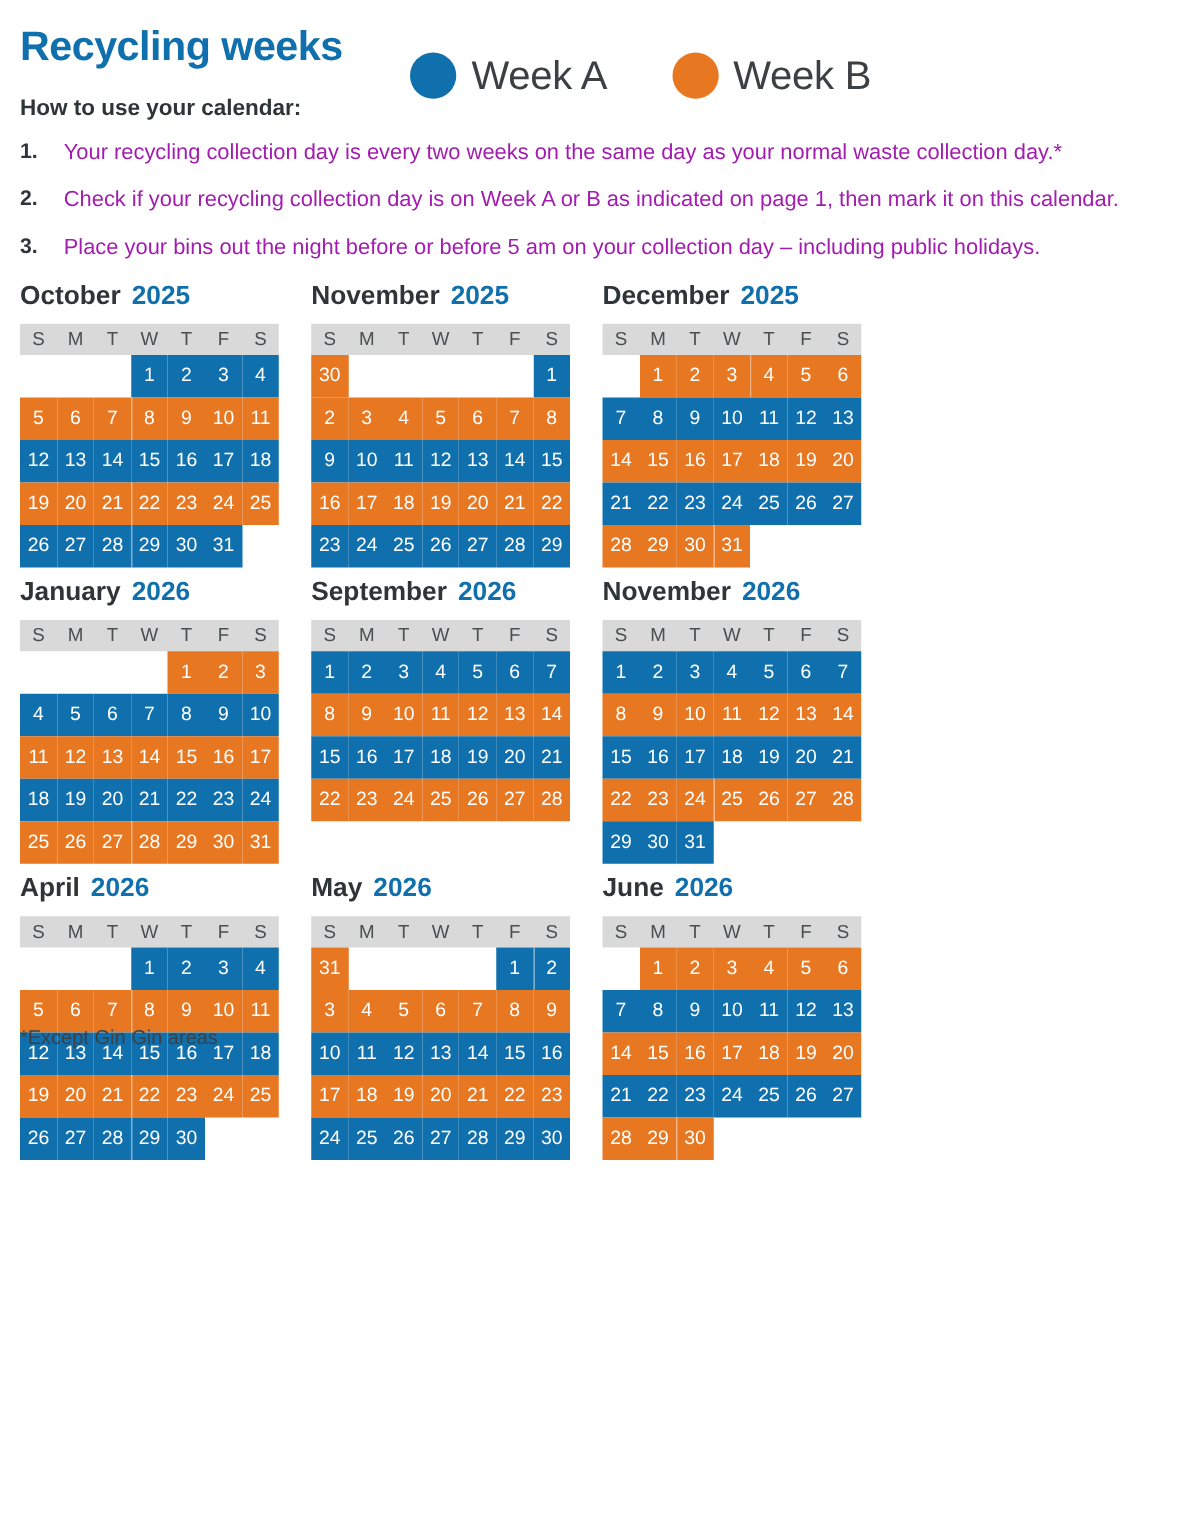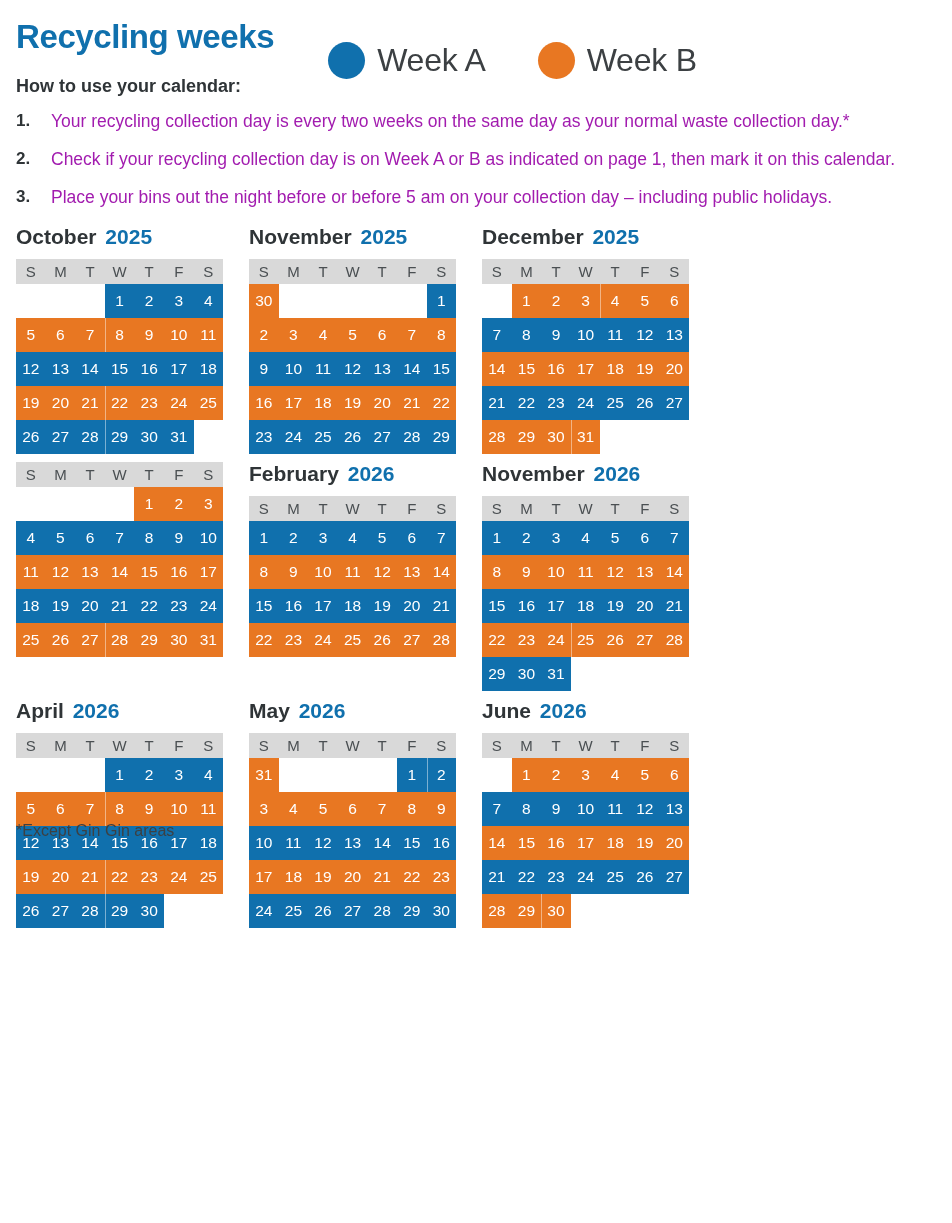--- a/index.html
+++ b/index.html
@@ -344,20 +344,21 @@
             <div class="cell orange">29</div>
             <div class="cell orange">30</div>
             <div class="cell orange sep">31</div>
             <div class="cell empty"></div>
             <div class="cell empty"></div>
             <div class="cell empty"></div>
           </div>
         </div>
       </div>
       <div class="month">
+        <div class="month-title"><span>January</span><span class="year"> 2026</span></div>
         <div class="dow-row">
           <div class="dow">S</div>
           <div class="dow">M</div>
           <div class="dow">T</div>
           <div class="dow">W</div>
           <div class="dow">T</div>
           <div class="dow">F</div>
           <div class="dow">S</div>
         </div>
         <div class="weeks">
@@ -402,21 +403,21 @@
             <div class="cell orange">26</div>
             <div class="cell orange">27</div>
             <div class="cell orange sep">28</div>
             <div class="cell orange">29</div>
             <div class="cell orange">30</div>
             <div class="cell orange">31</div>
           </div>
         </div>
       </div>
       <div class="month">
-        <div class="month-title"><span>February</span><span class="year"> 2026</span></div>
+        <div class="month-title"><span>September</span><span class="year"> 2026</span></div>
         <div class="dow-row">
           <div class="dow">S</div>
           <div class="dow">M</div>
           <div class="dow">T</div>
           <div class="dow">W</div>
           <div class="dow">T</div>
           <div class="dow">F</div>
           <div class="dow">S</div>
         </div>
         <div class="weeks">

